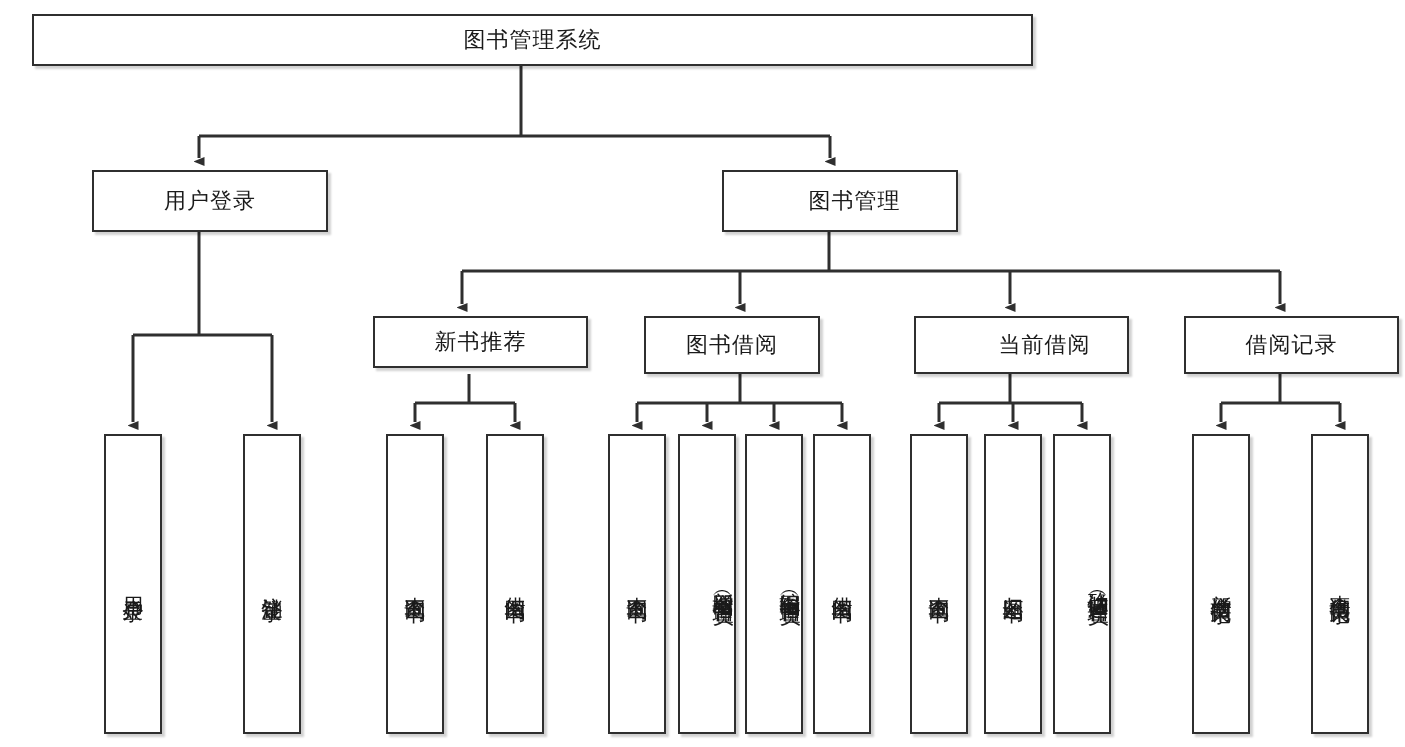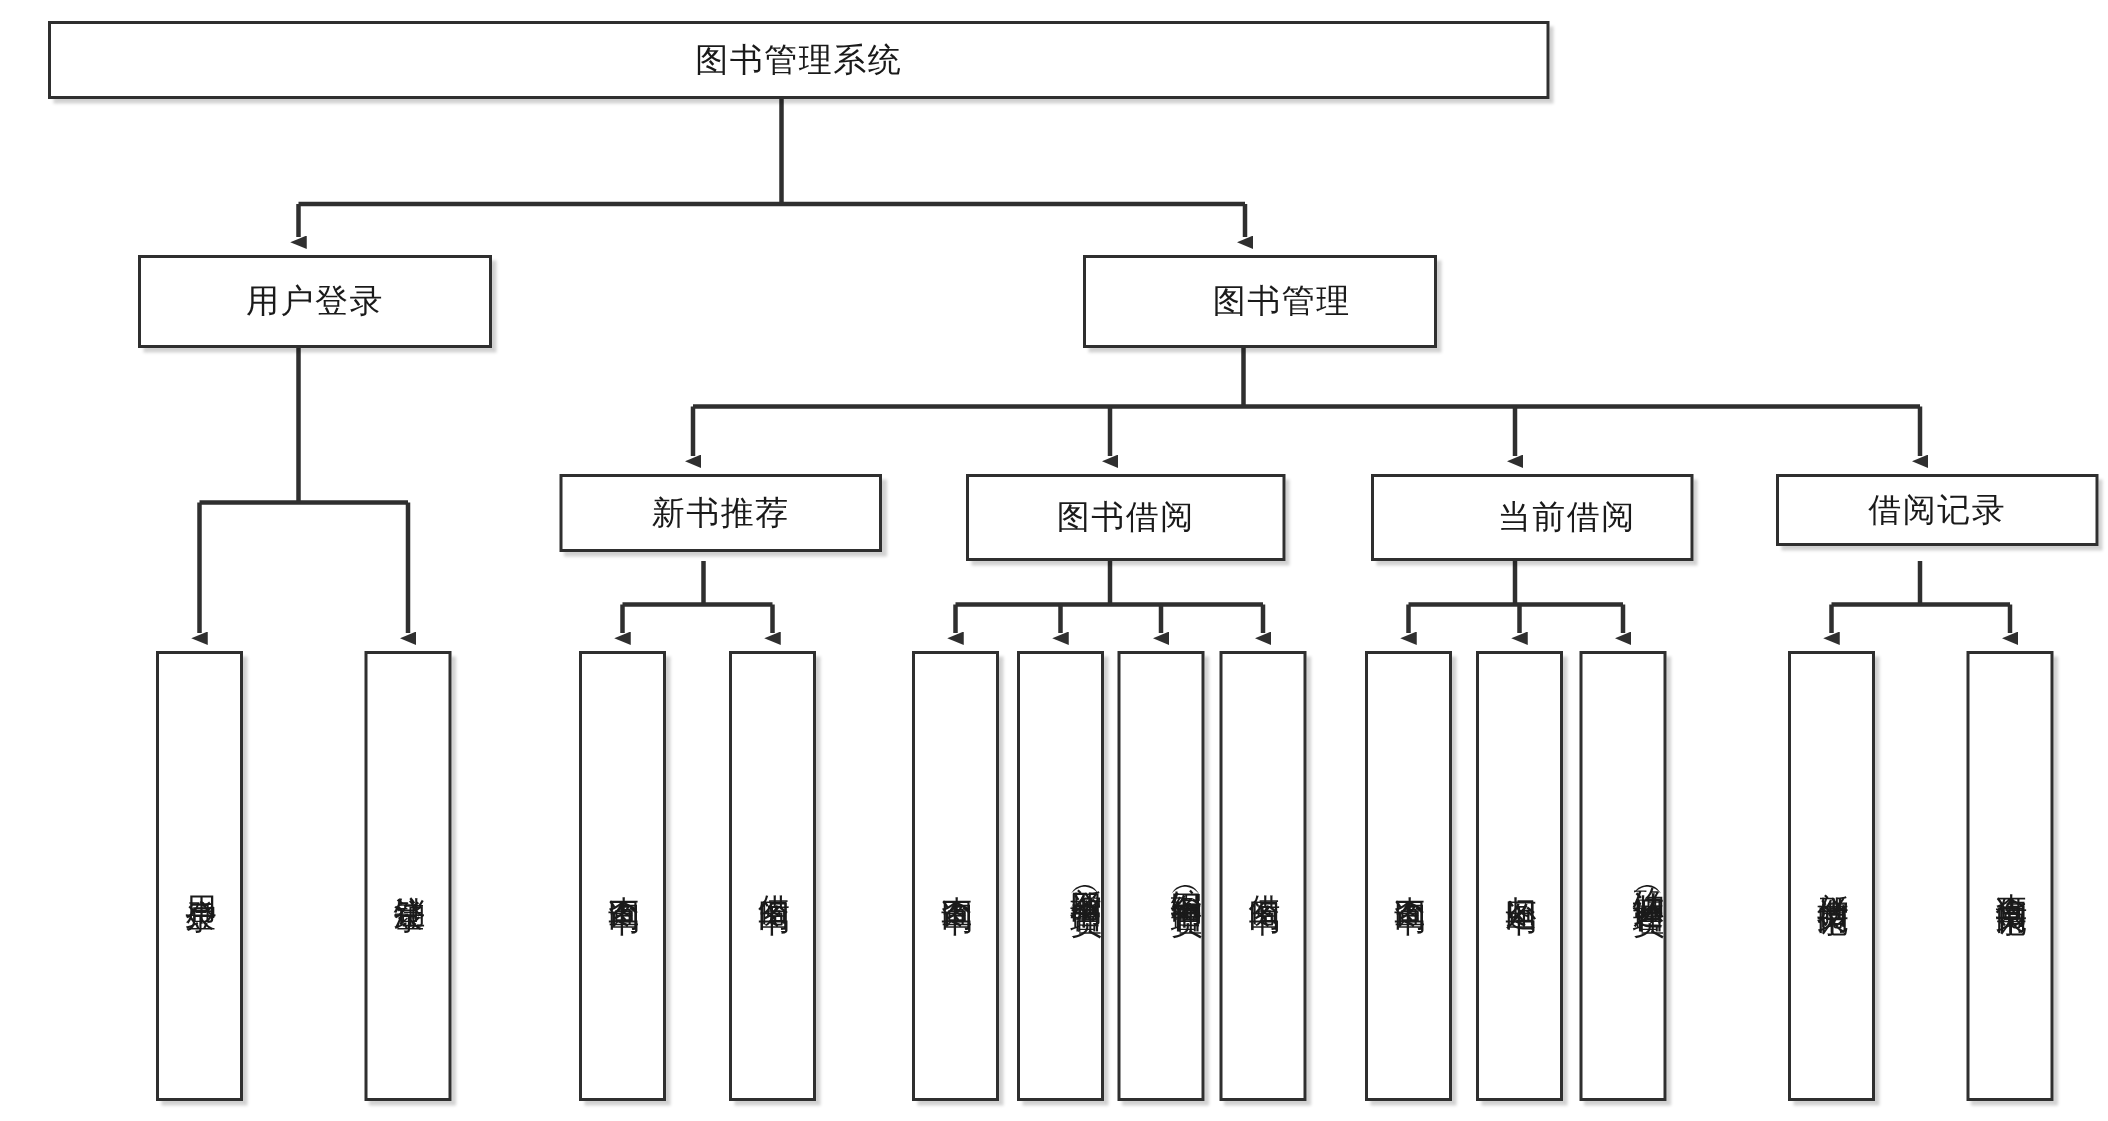--- a/index.html
+++ b/index.html
@@ -140,27 +140,27 @@
       </div>
       <div class="node horizontal" style="left: 81px; top: 170px; width: 236px; height: 62px;">
         <span class="lbl">用户登录</span>
       </div>
       <div class="node horizontal" style="left: 711px; top: 170px; width: 236px; height: 62px; padding-left: 29px;">
         <span class="lbl">图书管理</span>
       </div>
       <div class="node horizontal" style="left: 362px; top: 316px; width: 215px; height: 52px;">
         <span class="lbl">新书推荐</span>
       </div>
-      <div class="node horizontal" style="left: 633px; top: 316px; width: 213px; height: 58px;">
+      <div class="node horizontal" style="left: 633px; top: 316px; width: 176px; height: 58px;">
         <span class="lbl">图书借阅</span>
       </div>
       <div class="node horizontal" style="left: 903px; top: 316px; width: 215px; height: 58px; padding-left: 46px;">
         <span class="lbl">当前借阅</span>
       </div>
-      <div class="node horizontal" style="left: 1173px; top: 316px; width: 215px; height: 48px;">
+      <div class="node horizontal" style="left: 1173px; top: 316px; width: 215px; height: 58px;">
         <span class="lbl">借阅记录</span>
       </div>
       <div class="node vertical mid" style="left: 104px; top: 434px; width: 58px; height: 300px;">
         <span class="lbl">用户登录</span>
       </div>
       <div class="node vertical mid" style="left: 243px; top: 434px; width: 58px; height: 300px;">
         <span class="lbl">注销登录</span>
       </div>
       <div class="node vertical mid" style="left: 386px; top: 434px; width: 58px; height: 300px;">
         <span class="lbl">查询图书</span>

